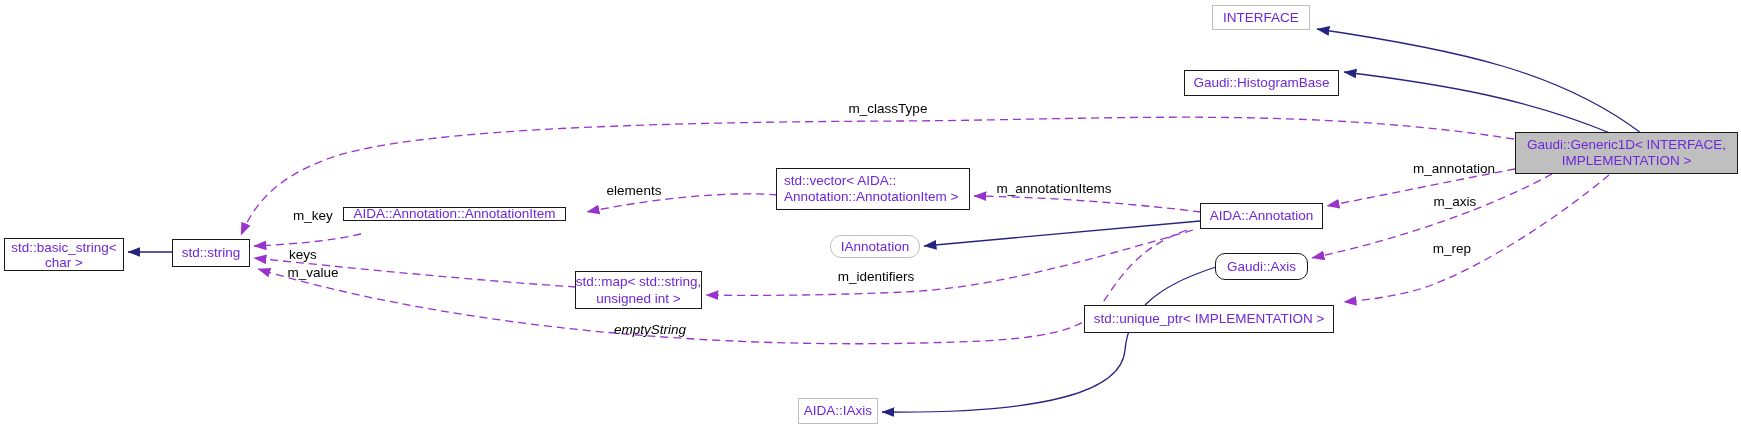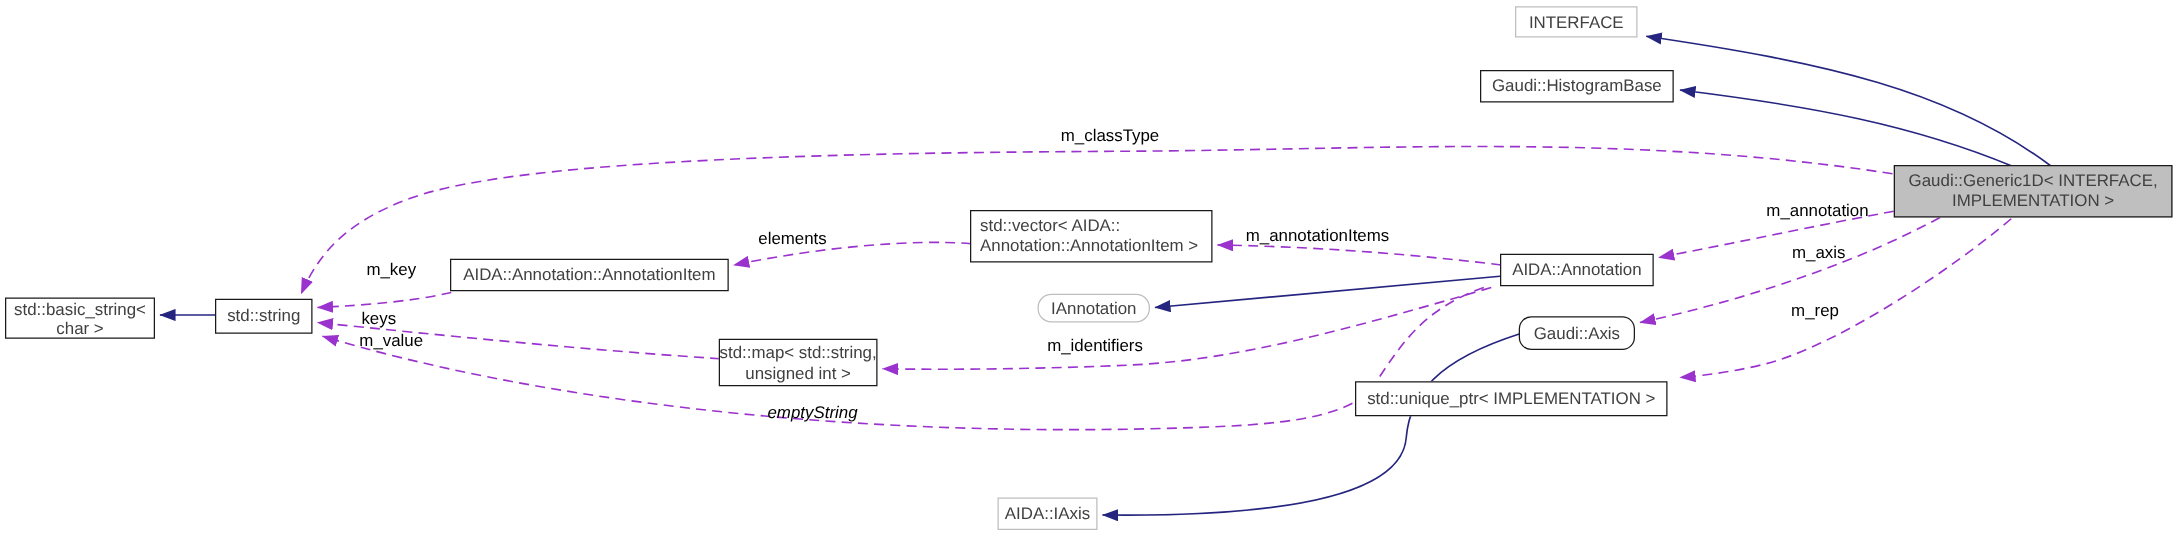--- a/index.html
+++ b/index.html
@@ -15,21 +15,21 @@
     position:absolute;
     box-sizing:border-box;
     background:#ffffff;
     border:1px solid #1a1a1a;
     display:flex;
     flex-direction:column;
     align-items:center;
     justify-content:center;
     font-size:13.5px;
     line-height:16px;
-    color:#404040;
+    color:#6d28d9;
     white-space:nowrap;
     text-align:center;
   }
   .node.ext{border-color:#bebebe;}
   .node.focus{background:#bfbfbf;border-width:1.5px;}
   .node.leftalign{align-items:flex-start;padding-left:7px;text-align:left;}
   .edge-label{
     position:absolute;
     font-size:13.5px;
     line-height:15px;
@@ -68,39 +68,39 @@
     <path d="M 1187,230 C 1140,247 1123,272 1100,307 C 1080,338 1010,341 920,343 C 660,349 420,318 258,269" fill="none" stroke="#9a32cd" stroke-width="1.3" stroke-dasharray="8 5" marker-end="url(#arrowPurple)"></path>
     <path d="M 1515,169 C 1455,180 1390,194 1327,206" fill="none" stroke="#9a32cd" stroke-width="1.3" stroke-dasharray="8 5" marker-end="url(#arrowPurple)"></path>
     <path d="M 1552,174 C 1495,205 1410,237 1312,258" fill="none" stroke="#9a32cd" stroke-width="1.3" stroke-dasharray="8 5" marker-end="url(#arrowPurple)"></path>
     <path d="M 1609,175 C 1558,218 1475,272 1420,289 C 1396,296 1368,300 1344,302" fill="none" stroke="#9a32cd" stroke-width="1.3" stroke-dasharray="8 5" marker-end="url(#arrowPurple)"></path>
   </svg>
 
   <div class="node ext" style="left:1212px;top:5px;width:98px;height:25px;">
     <span>INTERFACE</span>
   </div>
 
-  <div class="node" style="left:1184px;top:56px;width:155px;height:26px;">
+  <div class="node" style="left:1184px;top:70px;width:155px;height:26px;">
     <span>Gaudi::HistogramBase</span>
   </div>
 
   <div class="node focus" style="left:1515px;top:132px;width:223px;height:42px;">
     <span>Gaudi::Generic1D&lt; INTERFACE,</span>
     <span>IMPLEMENTATION &gt;</span>
   </div>
 
   <div class="node" style="left:4px;top:238px;width:120px;height:33px;line-height:15px;">
     <span>std::basic_string&lt;</span>
     <span>char &gt;</span>
   </div>
 
   <div class="node" style="left:172px;top:239px;width:78px;height:28px;">
     <span>std::string</span>
   </div>
 
-  <div class="node" style="left:360px;top:207px;width:223px;height:26px;">
+  <div class="node" style="left:343px;top:207px;width:223px;height:14px;">
     <span>AIDA::Annotation::AnnotationItem</span>
   </div>
 
   <div class="node leftalign" style="left:776px;top:168px;width:194px;height:42px;">
     <span>std::vector&lt; AIDA::</span>
     <span>Annotation::AnnotationItem &gt;</span>
   </div>
 
   <div class="node ext" style="left:830px;top:235px;width:90px;height:23px;border-radius:11px;">
     <span>IAnnotation</span>

